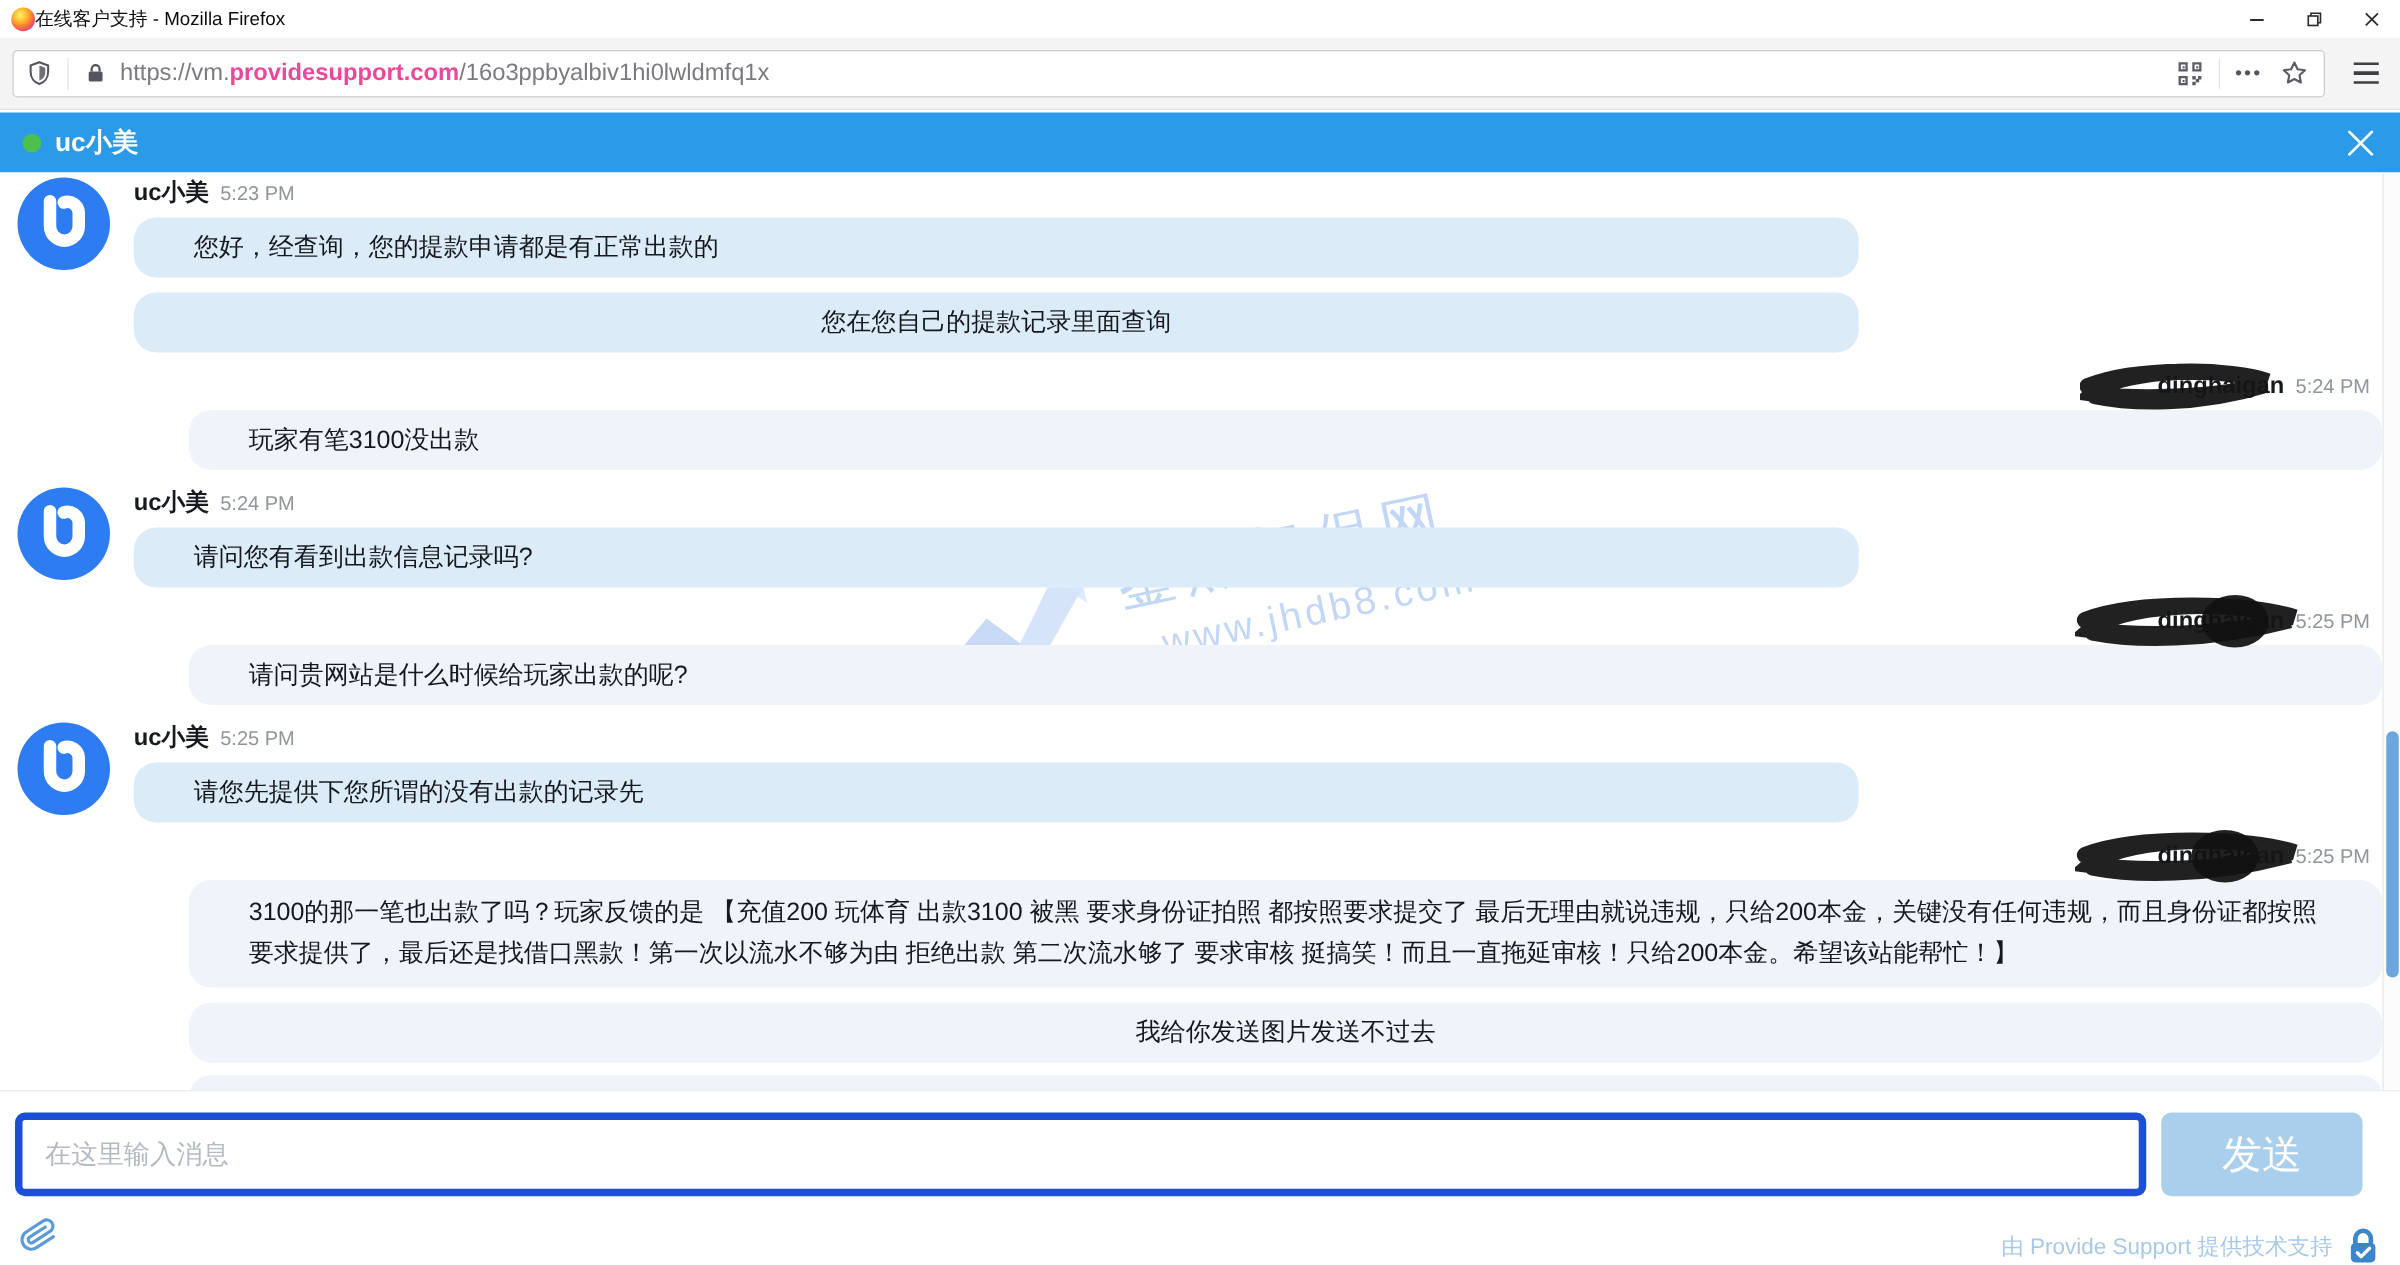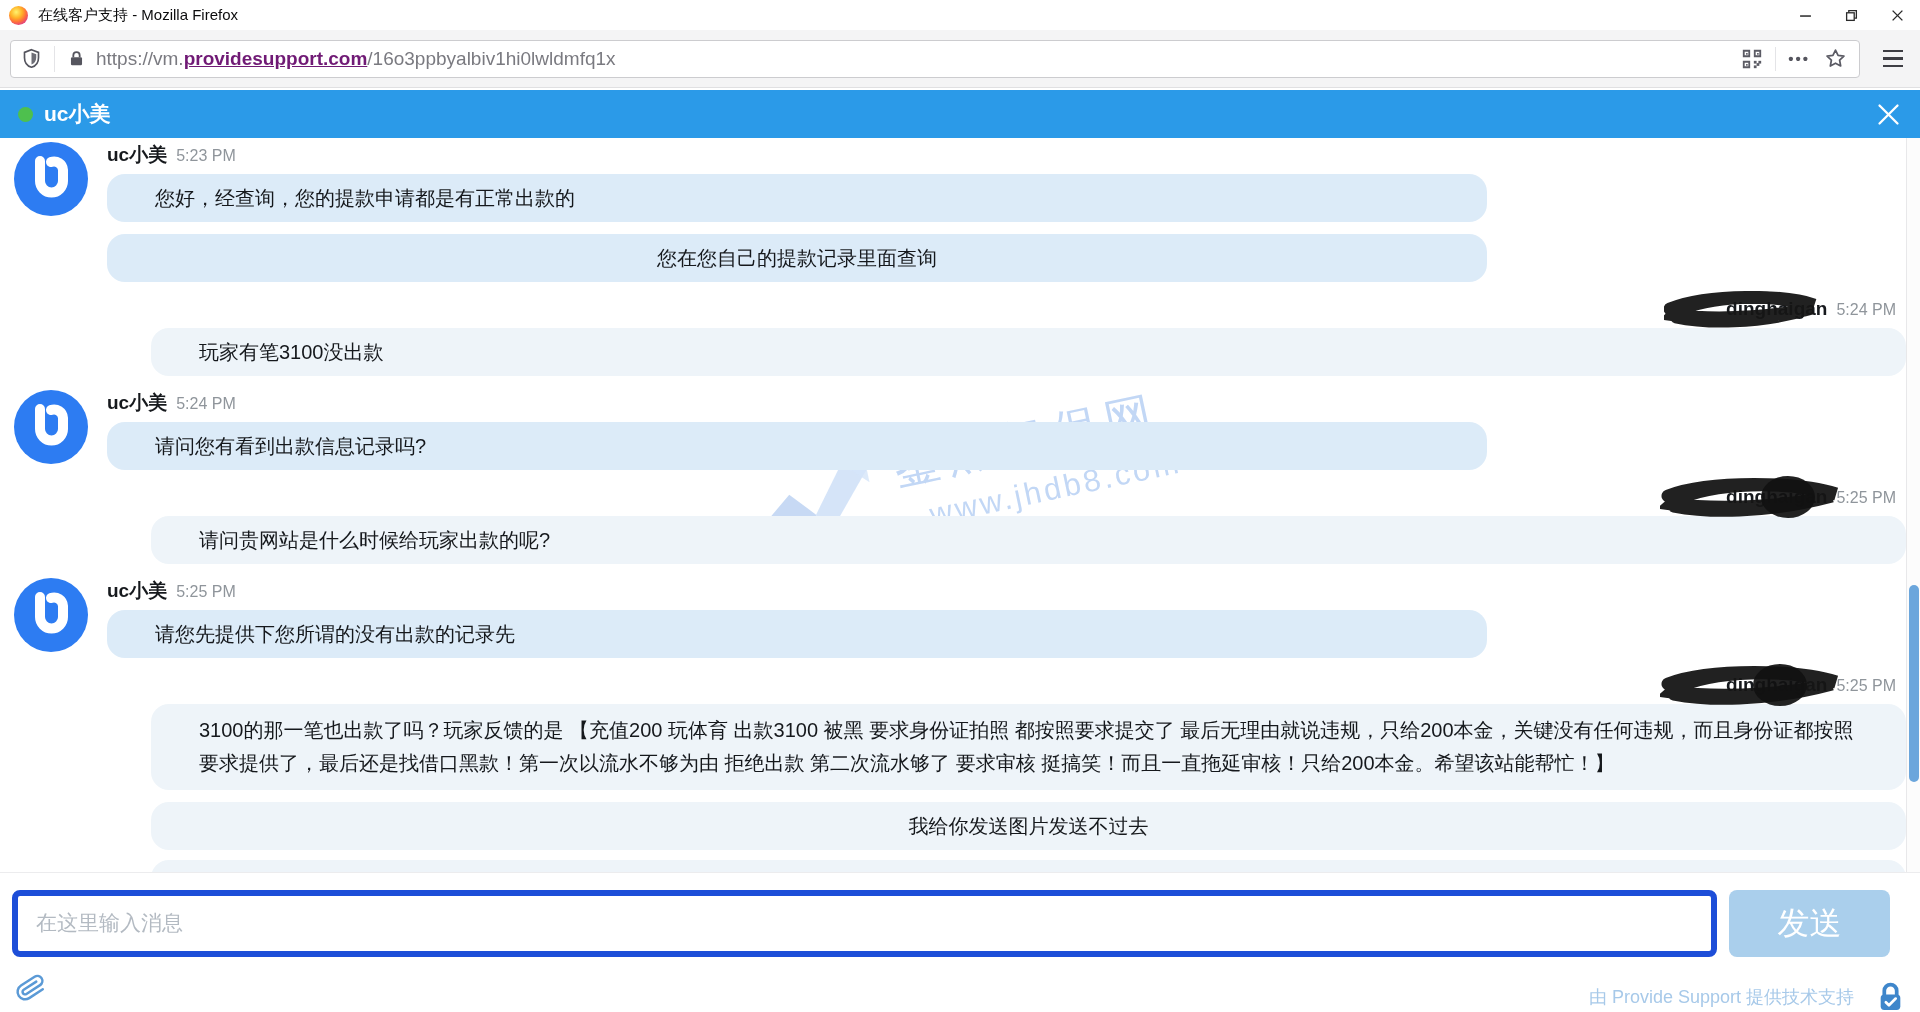--- a/index.html
+++ b/index.html
@@ -3,33 +3,33 @@
 <meta charset="utf-8">
 <style>
   * { margin:0; padding:0; box-sizing:border-box; }
   html,body { width:1920px; height:1012px; overflow:hidden; background:#fff;
               font-family:"Liberation Sans", sans-serif; }
 
   
   .titlebar { height:30px; background:#fff; display:flex; align-items:center; position:relative; }
   .ff-icon { width:19px; height:19px; border-radius:50%; margin-left:9px;
     background: radial-gradient(circle at 38% 32%, #fff36e 0%, #ffb227 34%, #ff7139 56%, #e3447c 76%, #9059ff 96%); }
-  .tb-title { margin-left:10px; font-size:15px; color:#0c0c0d; }
+  .tb-title { font-size:15px; color:#0c0c0d; }
   .win-controls { margin-left:auto; display:flex; height:100%; }
   .win-btn { width:46px; height:100%; display:flex; align-items:center; justify-content:center; }
 
   
   .navbar { height:58px; background:#f4f4f5; border-bottom:1px solid #e0e0e2;
             display:flex; align-items:center; padding:0 10px; }
   .url-field { flex:1; height:38px; background:#fff; border:1px solid #cccccf; border-radius:4px;
                display:flex; align-items:center; margin-right:16px; overflow:hidden; }
   .shield-wrap { padding:0 12px 0 10px; border-right:1px solid #e4e4e7; height:26px; display:flex; align-items:center; }
   .lockicon-wrap { padding:0 10px 0 12px; display:flex; align-items:center; }
   .url-text { font-size:19px; color:#7a7a80; white-space:nowrap; }
-  .url-host { color:#701a75; font-weight:700;text-decoration:underline; }
+  .url-host { color:#ec4899; font-weight:700; }
   .url-right { margin-left:auto; display:flex; align-items:center; height:100%; }
   .qr-wrap { padding:0 12px; display:flex; align-items:center; }
   .url-sep { width:1px; height:24px; background:#e4e4e7; }
   .dots { font-size:15px; letter-spacing:2px; color:#55555e; padding:0 12px; font-weight:bold; }
   .star-wrap { padding:0 12px 0 2px; display:flex; align-items:center; }
   .menu-btn { width:34px; height:34px; display:flex; flex-direction:column; justify-content:center; gap:5px; align-items:center; }
   .menu-btn i { display:block; width:20px; height:2.6px; background:#3e3e44; }
 
   
   .chat-widget { position:absolute; top:90px; left:0; right:0; bottom:0; background:#fff; }
@@ -77,21 +77,21 @@
 
   
   .composer { position:absolute; left:0; right:0; bottom:0; height:140px; background:#fff; border-top:1px solid #ececee; }
   .input-box { position:absolute; left:12px; top:17px; width:1705px; height:67px;
                border:6px solid #1d4ed8; border-radius:8px; padding:13px 18px; font-size:21px;
                color:#333; resize:none; outline:none; font-family:"Liberation Sans", sans-serif; }
   .input-box::placeholder { color:#b3bac2; }
   .send-btn { position:absolute; left:1729px; top:17px; width:161px; height:67px; background:#aacfec;
               border:none; border-radius:8px; color:#fff; font-size:32px; font-family:"Liberation Sans", sans-serif; }
   .attach-btn { position:absolute; left:16px; top:98px; width:32px; height:34px; display:flex; align-items:center; }
-  .powered { position:absolute; right:15px; top:108px; display:flex; align-items:center; gap:22px; }
+  .powered { position:absolute; right:15px; top:108px; display:flex; align-items:center; gap:10px; }
   .powered-text { font-size:18px; color:#a7c9e9; }
 </style>
 </head>
 <body>
 
 <div class="titlebar">
   <div class="ff-icon"></div>
   <span class="tb-title">在线客户支持 - Mozilla Firefox</span>
   <div class="win-controls">
     <div class="win-btn">

